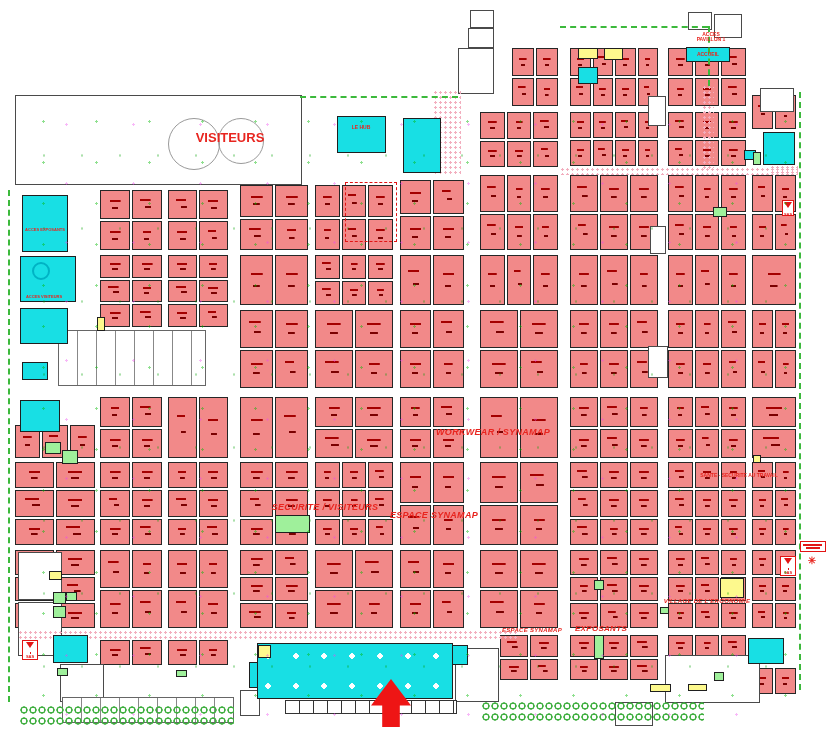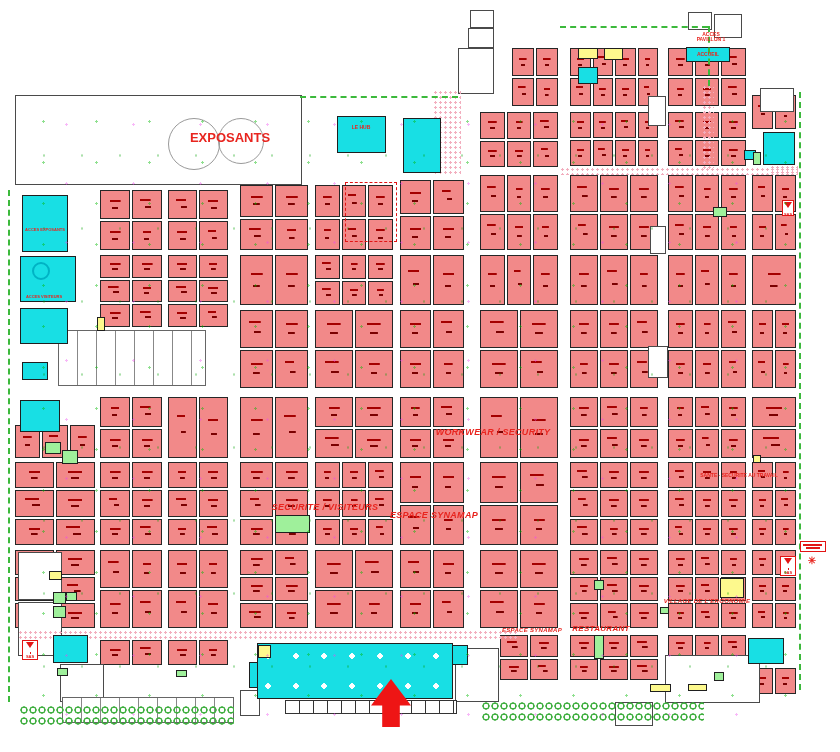--- a/index.html
+++ b/index.html
@@ -464,30 +464,30 @@
         <div class="mt"></div>
         <div class="ms"></div>
         <div class="saslbl">SAS</div>
       </div>
       <div class="f sasbox" style="left: 782px; top: 200px; width: 12px; height: 16px;">
         <div class="mt"></div>
         <div class="ms"></div>
         <div class="saslbl">SAS</div>
       </div>
       <div class="speckle" style="left: 10px; top: 90px; width: 792px; height: 645px;"></div>
-      <div class="lbl " style="left: 230px; top: 138px; font-size: 13px;">EXPOSANTS</div>
+      <div class="lbl " style="left: 230px; top: 138px; font-size: 13px;">VISITEURS</div>
       <div class="lbl " style="left: 711px; top: 37px; font-size: 5px;">ACCES
 PAVILLON 1</div>
       <div class="lbl " style="left: 708px; top: 55px; font-size: 5px;">ACCUEIL</div>
       <div class="lbl " style="left: 361px; top: 128px; font-size: 5px;">LE HUB</div>
       <div class="lbl " style="left: 45px; top: 230px; font-size: 4px;">ACCES EXPOSANTS</div>
       <div class="lbl " style="left: 44px; top: 297px; font-size: 4px;">ACCES VISITEURS</div>
       <div class="lbl it" style="left: 325px; top: 508px; font-size: 9px;">SECURITE / VISITEURS</div>
       <div class="lbl it" style="left: 434px; top: 516px; font-size: 9px;">ESPACE SYNAMAP</div>
-      <div class="lbl it" style="left: 493px; top: 433px; font-size: 9px;">WORKWEAR / SECURITY</div>
+      <div class="lbl it" style="left: 493px; top: 433px; font-size: 9px;">WORKWEAR / SYNAMAP</div>
       <div class="lbl " style="left: 739px; top: 476px; font-size: 5px;">SANTE - SECURITE AU TRAVAIL</div>
       <div class="lbl it" style="left: 532px; top: 630px; font-size: 6px;">ESPACE SYNAMAP</div>
-      <div class="lbl it" style="left: 601px; top: 629px; font-size: 8px;">RESTAURANT</div>
+      <div class="lbl it" style="left: 601px; top: 629px; font-size: 8px;">EXPOSANTS</div>
       <div class="lbl it" style="left: 707px; top: 601px; font-size: 6px;">VILLAGE DE L'ERGONOMIE</div>
       <div class="lbl " style="left: 812px; top: 561px; font-size: 10px;">✳</div>
       <div class="arrow" style="left: 371px; top: 679px; width: 40px; height: 48px; clip-path: polygon(50% 0px, 100% 55%, 72% 55%, 72% 100%, 28% 100%, 28% 55%, 0px 55%);"></div>
     </div>
 </div>
 
 </body></html>

